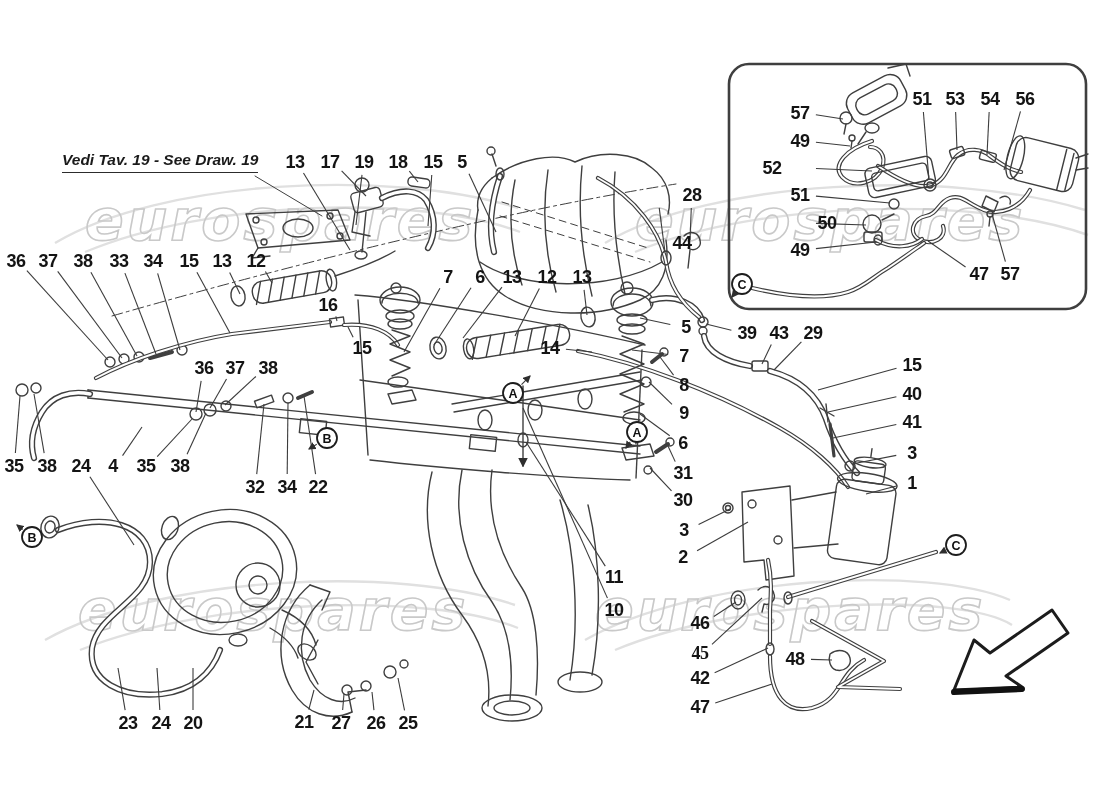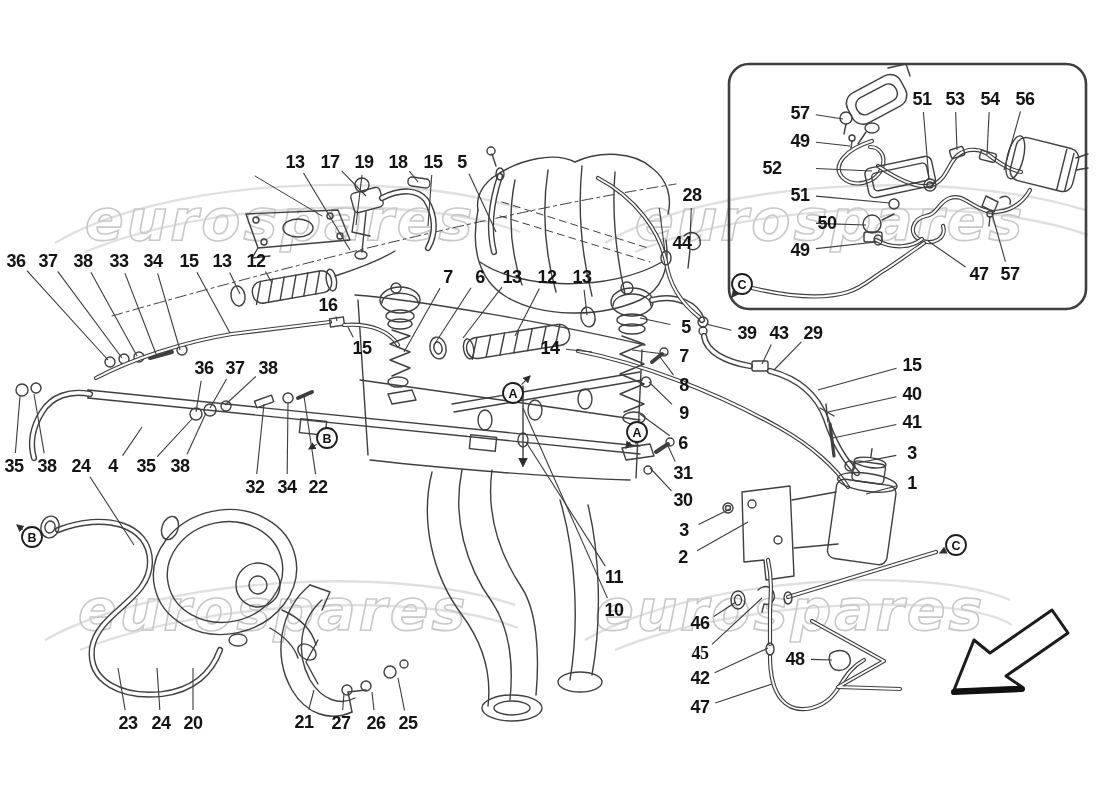--- a/index.html
+++ b/index.html
@@ -443,20 +443,21 @@
         </g>
         <g>
           <circle cx="956" cy="545" r="10"></circle>
           <text x="956" y="549.5">C</text>
           <line x1="945.266873708001" y1="550.3665631459995" x2="940" y2="553" marker-end="url(#arr)"></line>
         </g>
       </g>
 </svg>
 
 <div id="notes">
+  <div class="nl1">Vedi Tav. 19 - See Draw. 19</div>
 </div>
 
 <div id="labels">
       <div class="callout" style="left: 295px; top: 162px;">13</div>
       <div class="callout" style="left: 330px; top: 162px;">17</div>
       <div class="callout" style="left: 364px; top: 162px;">19</div>
       <div class="callout" style="left: 398px; top: 162px;">18</div>
       <div class="callout" style="left: 433px; top: 162px;">15</div>
       <div class="callout" style="left: 462px; top: 162px;">5</div>
       <div class="callout" style="left: 16px; top: 261px;">36</div>

